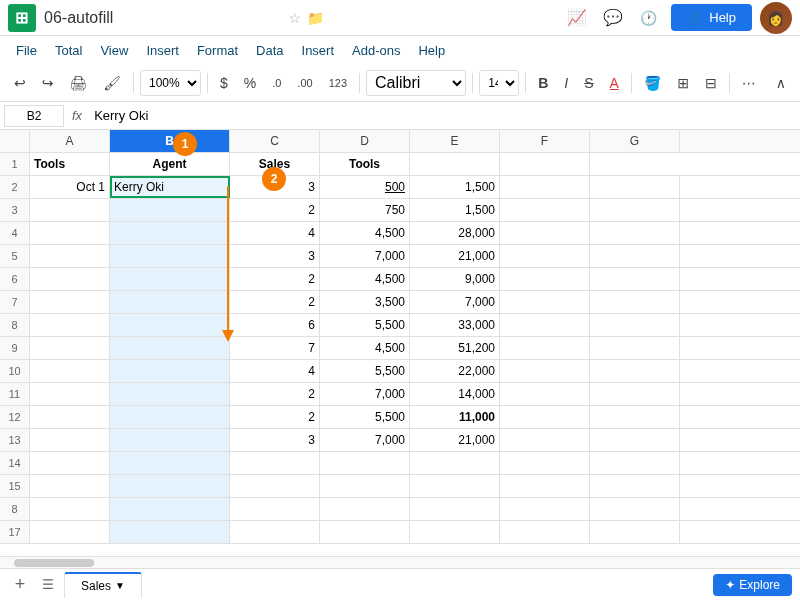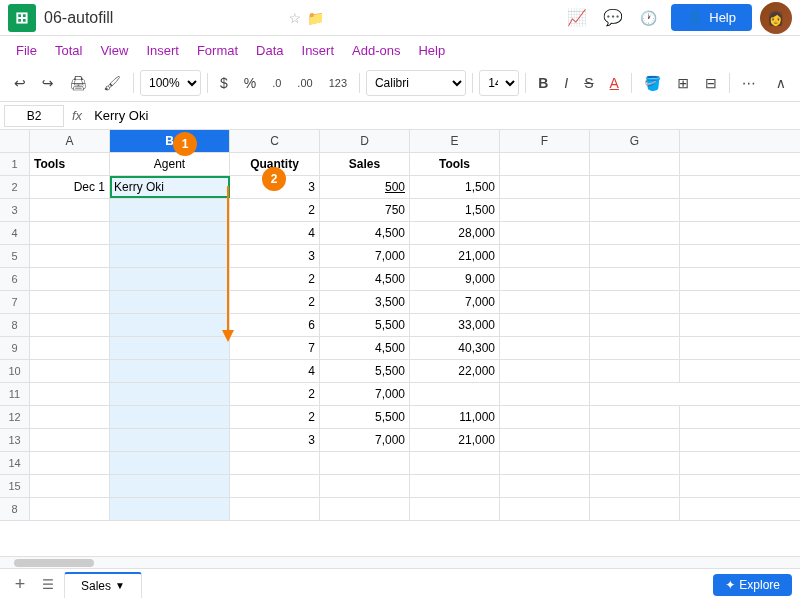--- a/index.html
+++ b/index.html
@@ -23,31 +23,31 @@
       padding: 6px 16px; font-size: 13px; cursor: pointer; font-weight: 500;
       display: flex; align-items: center; gap: 6px;
     }
     .avatar { width: 32px; height: 32px; border-radius: 50%; background: #8b4513; overflow: hidden; cursor: pointer; }
 
     
     .menu-bar {
       display: flex; align-items: center; height: 28px; padding: 0 8px;
       background: #fff; gap: 2px;
     }
-    .menu-item { padding: 3px 8px; font-size: 13px; color: #a21caf; cursor: pointer; border-radius: 3px; }
+    .menu-item { padding: 3px 8px; font-size: 13px; color: #0c4a6e; cursor: pointer; border-radius: 3px; }
 
     
     .toolbar {
       display: flex; align-items: center; height: 38px; padding: 0 8px;
       background: #fff; border-bottom: 1px solid #e0e0e0; gap: 4px;
     }
     .toolbar-btn { height: 26px; padding: 0 6px; border: none; background: none; cursor: pointer; color: #444; font-size: 14px; border-radius: 3px; display: flex; align-items: center; }
     .toolbar-divider { width: 1px; height: 20px; background: #ddd; margin: 0 2px; }
     .zoom-select { height: 26px; border: 1px solid #ddd; border-radius: 3px; font-size: 12px; padding: 0 4px; background: #fff; cursor: pointer; }
-    .font-select { height: 26px; border: 1px solid #ddd; border-radius: 3px; font-size: 12px; padding: 0 4px; background: #fff; cursor: pointer; width: 106px; }
+    .font-select { height: 26px; border: 1px solid #ddd; border-radius: 3px; font-size: 16px; padding: 0 4px; background: #fff; cursor: pointer; width: 106px; }
     .size-select { height: 26px; border: 1px solid #ddd; border-radius: 3px; font-size: 12px; padding: 0 4px; background: #fff; cursor: pointer; width: 40px; }
     .toolbar-bold { font-weight: bold; }
     .toolbar-italic { font-style: italic; }
     .toolbar-strike { text-decoration: line-through; }
 
     
     .formula-bar {
       display: flex; align-items: center; height: 28px; border-bottom: 1px solid #e0e0e0;
       padding: 0 4px; gap: 4px;
     }
@@ -233,30 +233,29 @@
         <div class="col-header col-d">D</div>
         <div class="col-header col-e">E</div>
         <div class="col-header col-f">F</div>
         <div class="col-header col-g">G</div>
       </div>
 
       <div class="rows-area" id="rows-area">
       <div class="sheet-row">
             <div class="row-num">1</div>
             <div class="cell col-a header-row">Tools</div>
-            <div class="cell col-b header-row" style="justify-content: center; font-weight: normal;">Agent</div>
-            <div class="cell col-c header-row" style="justify-content: center;">Quantity</div>
+            <div class="cell col-b header-row" style="justify-content: center; font-weight: bold;">Agent</div>
             <div class="cell col-d header-row" style="justify-content: center;">Sales</div>
             <div class="cell col-e header-row" style="justify-content: center;">Tools</div>
             <div class="cell col-f"></div>
             <div class="cell col-g"></div>
           </div>
           <div class="sheet-row">
             <div class="row-num">2</div>
-            <div class="cell col-a" style="justify-content: flex-end;">Dec 1</div>
+            <div class="cell col-a" style="justify-content: flex-end;">Oct 1</div>
             <div class="cell col-b" style="outline: rgb(15, 157, 88) solid 2px; outline-offset: -2px; background: rgb(232, 244, 253);">Kerry Oki</div>
             <div class="cell col-c" style="justify-content: flex-end;">3</div>
             <div class="cell col-d" style="justify-content: flex-end; text-decoration: underline;">500</div>
             <div class="cell col-e" style="justify-content: flex-end;">1,500</div>
             <div class="cell col-f"></div>
             <div class="cell col-g"></div>
           </div>
           <div class="sheet-row">
             <div class="row-num">3</div>
             <div class="cell col-a"></div>
@@ -316,50 +315,51 @@
             <div class="cell col-e" style="justify-content: flex-end;">33,000</div>
             <div class="cell col-f"></div>
             <div class="cell col-g"></div>
           </div>
           <div class="sheet-row">
             <div class="row-num">9</div>
             <div class="cell col-a"></div>
             <div class="cell col-b"></div>
             <div class="cell col-c" style="justify-content: flex-end;">7</div>
             <div class="cell col-d" style="justify-content: flex-end;">4,500</div>
-            <div class="cell col-e" style="justify-content: flex-end;">40,300</div>
+            <div class="cell col-e" style="justify-content: flex-end;">51,200</div>
             <div class="cell col-f"></div>
             <div class="cell col-g"></div>
           </div>
           <div class="sheet-row">
             <div class="row-num">10</div>
             <div class="cell col-a"></div>
             <div class="cell col-b"></div>
             <div class="cell col-c" style="justify-content: flex-end;">4</div>
             <div class="cell col-d" style="justify-content: flex-end;">5,500</div>
             <div class="cell col-e" style="justify-content: flex-end;">22,000</div>
             <div class="cell col-f"></div>
             <div class="cell col-g"></div>
           </div>
           <div class="sheet-row">
             <div class="row-num">11</div>
             <div class="cell col-a"></div>
             <div class="cell col-b"></div>
             <div class="cell col-c" style="justify-content: flex-end;">2</div>
             <div class="cell col-d" style="justify-content: flex-end;">7,000</div>
+            <div class="cell col-e" style="justify-content: flex-end;">14,000</div>
             <div class="cell col-f"></div>
             <div class="cell col-g"></div>
           </div>
           <div class="sheet-row">
             <div class="row-num">12</div>
             <div class="cell col-a"></div>
             <div class="cell col-b"></div>
             <div class="cell col-c" style="justify-content: flex-end;">2</div>
             <div class="cell col-d" style="justify-content: flex-end;">5,500</div>
-            <div class="cell col-e" style="justify-content: flex-end;">11,000</div>
+            <div class="cell col-e" style="justify-content: flex-end; font-weight: bold;">11,000</div>
             <div class="cell col-f"></div>
             <div class="cell col-g"></div>
           </div>
           <div class="sheet-row">
             <div class="row-num">13</div>
             <div class="cell col-a"></div>
             <div class="cell col-b"></div>
             <div class="cell col-c" style="justify-content: flex-end;">3</div>
             <div class="cell col-d" style="justify-content: flex-end;">7,000</div>
             <div class="cell col-e" style="justify-content: flex-end;">21,000</div>
@@ -381,20 +381,30 @@
             <div class="cell col-a"></div>
             <div class="cell col-b"></div>
             <div class="cell col-c"></div>
             <div class="cell col-d"></div>
             <div class="cell col-e"></div>
             <div class="cell col-f"></div>
             <div class="cell col-g"></div>
           </div>
           <div class="sheet-row">
             <div class="row-num">8</div>
+            <div class="cell col-a"></div>
+            <div class="cell col-b"></div>
+            <div class="cell col-c"></div>
+            <div class="cell col-d"></div>
+            <div class="cell col-e"></div>
+            <div class="cell col-f"></div>
+            <div class="cell col-g"></div>
+          </div>
+          <div class="sheet-row">
+            <div class="row-num">17</div>
             <div class="cell col-a"></div>
             <div class="cell col-b"></div>
             <div class="cell col-c"></div>
             <div class="cell col-d"></div>
             <div class="cell col-e"></div>
             <div class="cell col-f"></div>
             <div class="cell col-g"></div>
           </div>
         </div>
     </div>

